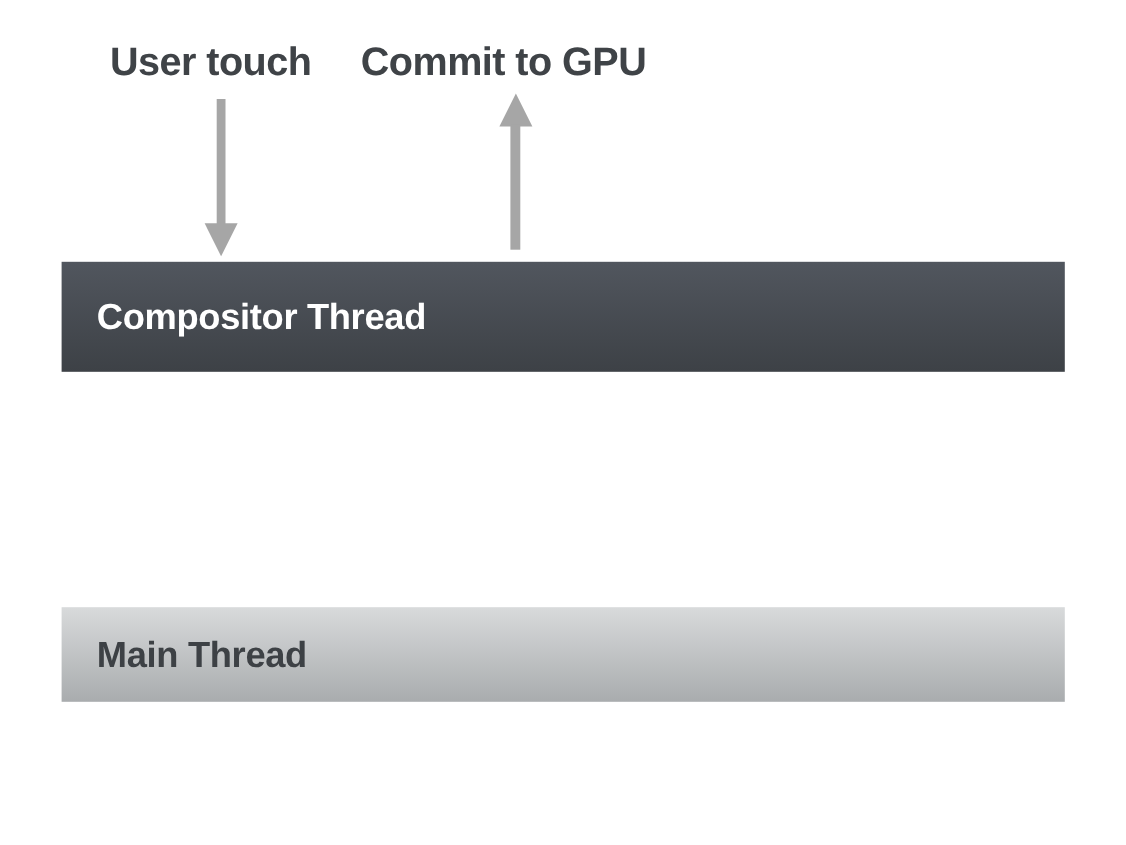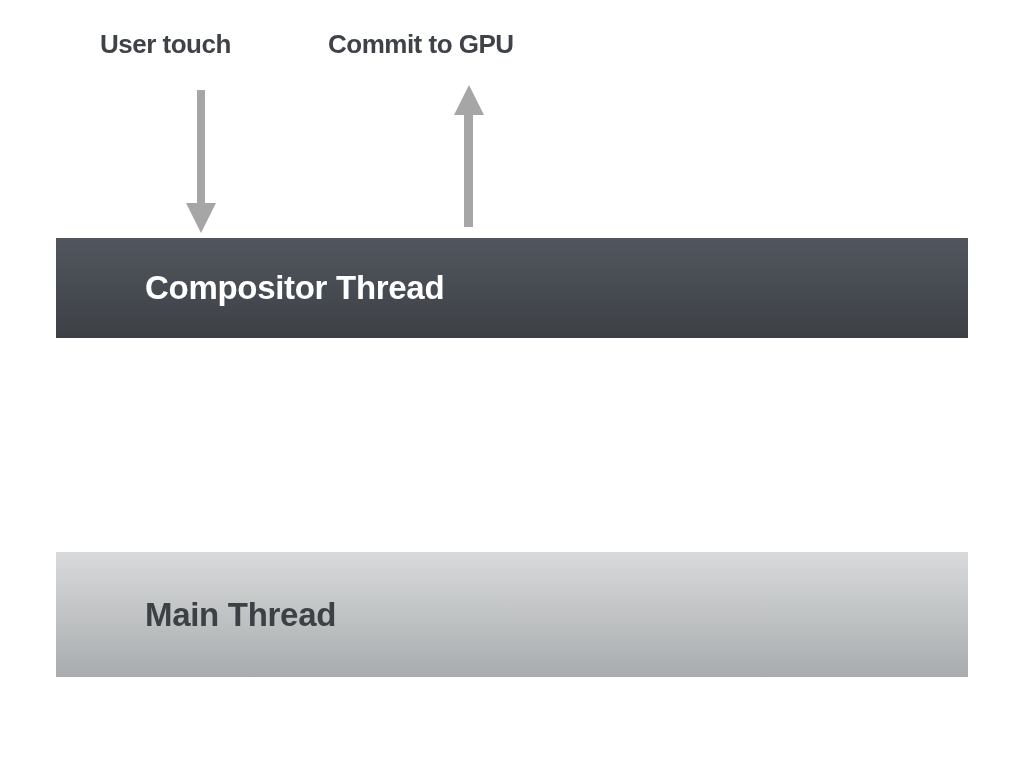--- a/index.html
+++ b/index.html
@@ -9,22 +9,22 @@
   .stage {
     position: relative;
     width: 1024px;
     height: 768px;
     background: var(--background, #ffffff);
     font-family: "Liberation Sans", sans-serif;
     overflow: hidden;
   }
   .top-label {
     position: absolute;
-    top: 24px;
-    font-size: 26px;
+    top: 36px;
+    font-size: 36px;
     font-weight: bold;
     line-height: 40px;
     letter-spacing: -0.5px;
     color: var(--label-text, #3f4347);
     white-space: nowrap;
   }
   .label-user-touch { left: 100px; }
   .label-commit-gpu { left: 328px; text-align: center; }
 
   .arrow { position: absolute; }
@@ -62,36 +62,36 @@
     position: absolute;
     left: 56px;
     width: 912px;
     display: flex;
     align-items: center;
   }
   .bar .bar-label {
     font-size: 33px;
     font-weight: bold;
     letter-spacing: -0.3px;
-    padding-left: 89px;
+    padding-left: 32px;
     white-space: nowrap;
   }
   .bar-compositor {
     top: 238px;
     height: 100px;
     background: linear-gradient(
       to bottom,
       var(--compositor-top, #51565e),
       var(--compositor-bottom, #3d4146)
     );
   }
   .bar-compositor .bar-label { color: var(--compositor-text, #ffffff); }
   .bar-main {
     top: 552px;
-    height: 125px;
+    height: 86px;
     background: linear-gradient(
       to bottom,
       var(--main-top, #d8dadb),
       var(--main-bottom, #a9acae)
     );
   }
   .bar-main .bar-label { color: var(--main-text, #3d4145); }
 </style>
 </head>
 <body>

